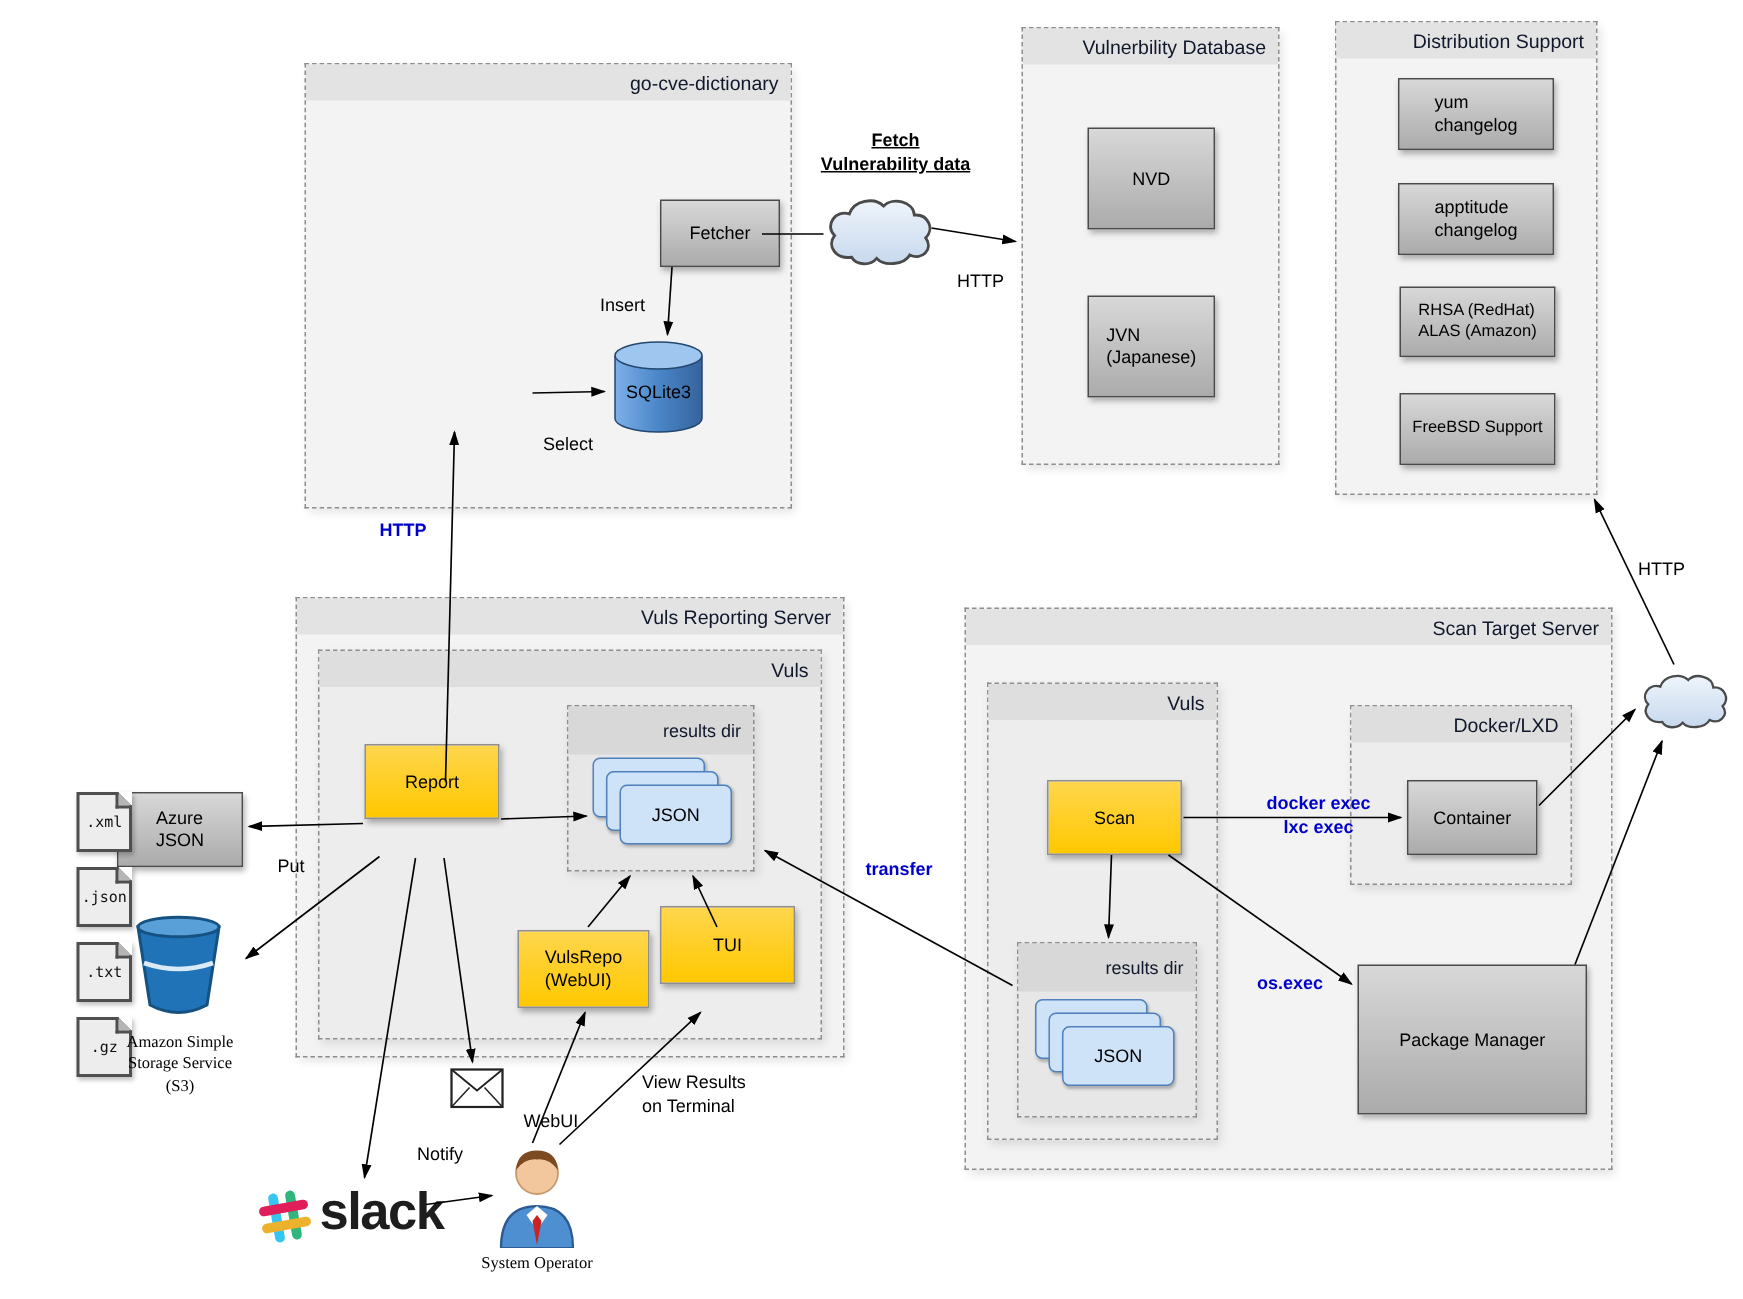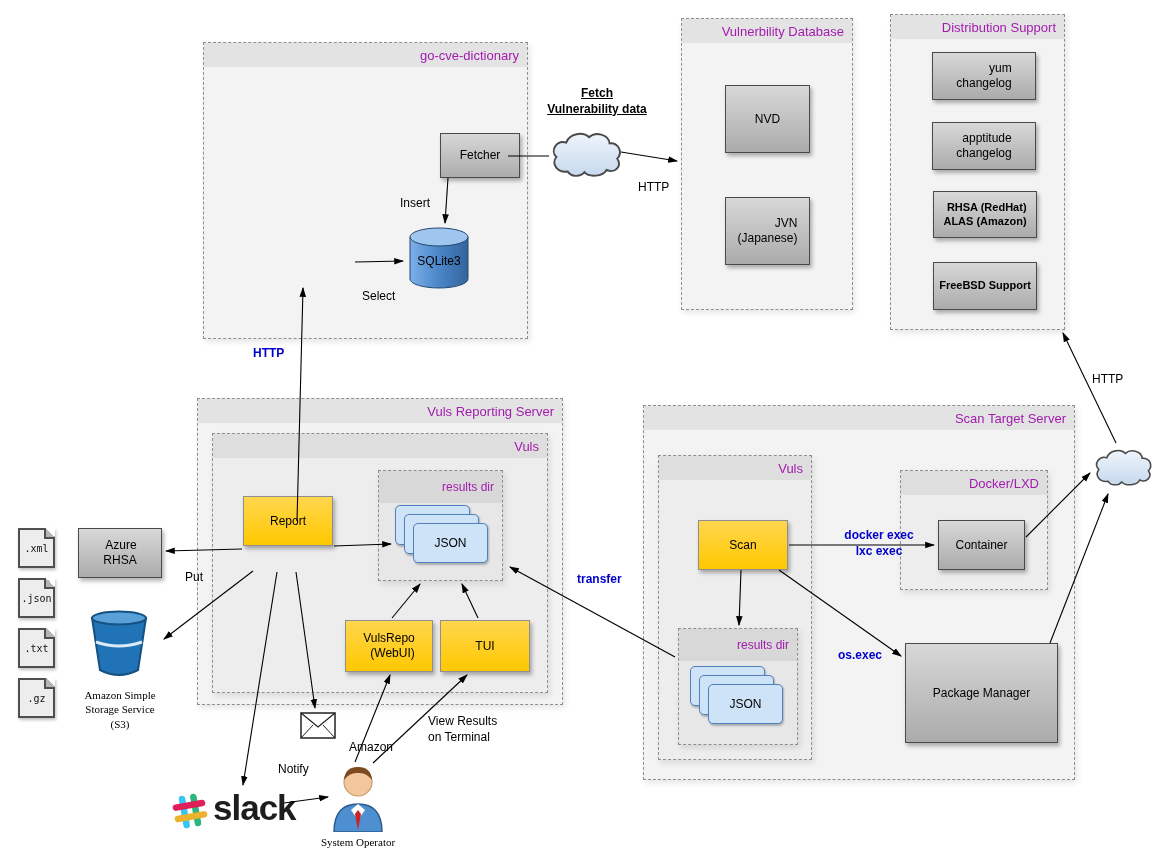--- a/index.html
+++ b/index.html
@@ -2,49 +2,49 @@
 <html style="--accent-yellow: #FFC800; --node-gray: #ABABAB; --json-blue: #CFE3F8; --json-border: #4F81BD; --blue-label: #0000CC; --s3-blue: #2073B7; --cylinder-blue: #4A86C8; --cloud-fill: #C7D9EE; --slack-blue: #36C5F0; --slack-green: #2EB67D; --slack-red: #E01E5A; --slack-yellow: #ECB22E;"><head>
 <meta charset="utf-8">
 <style>
   * { margin:0; padding:0; box-sizing:border-box; }
   body { font-family:"Liberation Sans","DejaVu Sans",sans-serif; background:#fff; }
   .canvas { position:relative; width:1162px; height:866px; background:#fff; overflow:hidden; }
 
   
   .group { position:absolute; border:1px dashed #8e8e8e; background:#f3f3f3; box-shadow:2px 3px 6px rgba(0,0,0,.10); }
   .group-header { height:24px; display:flex; align-items:center; justify-content:flex-end;
-                  padding:0 8px; font-size:13px; color:#a21caf; background:#e3e3e3; white-space:pre; }
+                  padding:0 8px; font-size:13px; color:#0f172a; background:#e3e3e3; white-space:pre; }
   .group.inner { background:#ededed; }
   .group.inner > .group-header { background:#dedede; }
   .group.results { background:#e7e7e7; }
   .group.results > .group-header { background:#d8d8d8; height:32px; font-size:12px; }
 
   
-  .node { position:absolute; display:flex; align-items:center; justify-content:center; text-align:right;
+  .node { position:absolute; display:flex; align-items:center; justify-content:center; text-align:left;
           white-space:pre-line; font-size:12px; color:#000; border:1px solid #4a4a4a;
           box-shadow:1.5px 2.5px 4px rgba(0,0,0,.30); line-height:1.25; }
   .node.gray   { background:linear-gradient(180deg,#d8d8d8,var(--node-gray,#a9a9a9)); }
   .node.yellow { background:linear-gradient(180deg,#ffd64d,var(--accent-yellow,#ffc800)); border-color:#8f8f8f; }
-  .node.small  { font-size:11px;font-weight:bold; }
+  .node.small  { font-size:11px; }
 
   
   .json-stack { position:absolute; width:93px; height:60px; }
   .json-card  { position:absolute; width:75px; height:40px; background:var(--json-blue,#cfe3f8);
                 border:1px solid var(--json-border,#4f81bd); border-radius:5px;
                 box-shadow:1px 1.5px 2px rgba(0,0,0,.25); display:flex; align-items:center; justify-content:center;
                 font-size:12px;text-align:center; }
 
   
   .cyl { position:absolute; width:62px; height:64px; }
   .cyl svg { position:absolute; inset:0; }
   .cyl-label { position:absolute; left:0; right:0; top:28px; text-align:center; font-size:12px; color:#000; }
 
   
   .file-icon { position:absolute; width:37px; height:40px; background:#ededed; border:2px solid #4f4f4f;
-               display:flex; align-items:center; justify-content:center; box-shadow:1px 2px 3px rgba(0,0,0,.25); }
+               display:flex; align-items:center; justify-content:center; box-shadow:1px 2px 3px rgba(0,0,0,.25);margin-left:33px; }
   .file-fold { position:absolute; top:-2px; right:-2px; width:11px; height:11px;
                background:linear-gradient(225deg,#ffffff 0 50%,#b5b5b5 50% 100%);
                border-left:2px solid #4f4f4f; border-bottom:2px solid #4f4f4f; }
   .file-label { font-family:"DejaVu Sans Mono","Liberation Mono",monospace; font-size:10px; color:#111; }
 
   
   .lbl { position:absolute; font-size:12px; color:#000; white-space:pre-line; line-height:1.3; }
   .lbl.blue { color:var(--blue-label,#0000cc); font-weight:bold; }
   .lbl.bold { font-weight:bold; text-align:center;text-decoration:underline; }
   .lbl.center { text-align:center; }
@@ -132,35 +132,35 @@
   <div class="node yellow" style="left:243px;top:496px;width:90px;height:50px">Report</div>
 
   <div class="json-stack" style="left:395px;top:505px">
     <div class="json-card" style="left:0;top:0"></div>
     <div class="json-card" style="left:9px;top:9px"></div>
     <div class="json-card" style="left:18px;top:18px">JSON</div>
   </div>
 
   <div class="node yellow" style="left:345px;top:620px;width:88px;height:52px">VulsRepo
 (WebUI)</div>
-  <div class="node yellow" style="left:440px;top:620px;width:90px;height:52px">TUI</div>
+  <div class="node yellow" style="left:440px;top:604px;width:90px;height:52px">TUI</div>
 
   <div class="node yellow" style="left:698px;top:520px;width:90px;height:50px">Scan</div>
 
   <div class="json-stack" style="left:690px;top:666px">
     <div class="json-card" style="left:0;top:0"></div>
     <div class="json-card" style="left:9px;top:9px"></div>
     <div class="json-card" style="left:18px;top:18px">JSON</div>
   </div>
 
   <div class="node gray" style="left:938px;top:520px;width:87px;height:50px">Container</div>
   <div class="node gray" style="left:905px;top:643px;width:153px;height:100px">Package Manager</div>
 
   <div class="node gray" style="left:78px;top:528px;width:84px;height:50px">Azure
-RHSA</div>
+JSON</div>
 
   <div class="file-icon" style="left:18px;top:528px">
     <span class="file-fold"></span>
     <span class="file-label">.xml</span>
   </div>
   <div class="file-icon" style="left:18px;top:578px">
     <span class="file-fold"></span>
     <span class="file-label">.json</span>
   </div>
   <div class="file-icon" style="left:18px;top:628px">
@@ -259,21 +259,21 @@
   <div class="lbl" style="left:400px;top:196px">Insert</div>
   <div class="lbl" style="left:362px;top:289px">Select</div>
   <div class="lbl blue" style="left:253px;top:346px">HTTP</div>
   <div class="lbl" style="left:185px;top:570px">Put</div>
   <div class="lbl blue" style="left:577px;top:572px">transfer</div>
   <div class="lbl blue center" style="left:836px;top:528px;width:86px">docker exec
 lxc exec</div>
   <div class="lbl blue" style="left:838px;top:648px">os.exec</div>
   <div class="lbl" style="left:1092px;top:372px">HTTP</div>
   <div class="lbl" style="left:278px;top:762px">Notify</div>
-  <div class="lbl" style="left:349px;top:740px">Amazon</div>
+  <div class="lbl" style="left:349px;top:740px">WebUI</div>
   <div class="lbl" style="left:428px;top:714px">View Results
 on Terminal</div>
   <div class="lbl small center" style="left:56px;top:688px;width:128px">Amazon Simple
 Storage Service
 (S3)</div>
   <div class="lbl small center" style="left:302px;top:835px;width:112px">System Operator</div>
 
 </div>
 
 </body></html>

